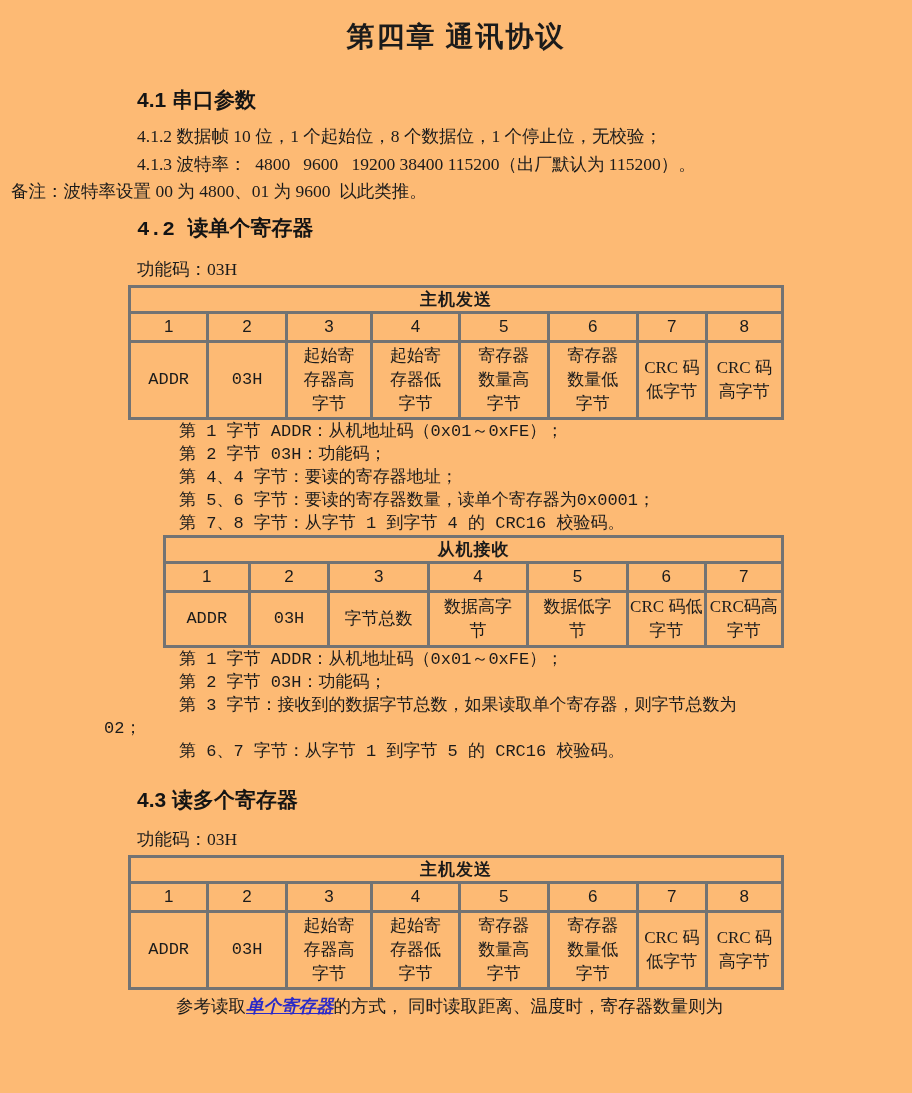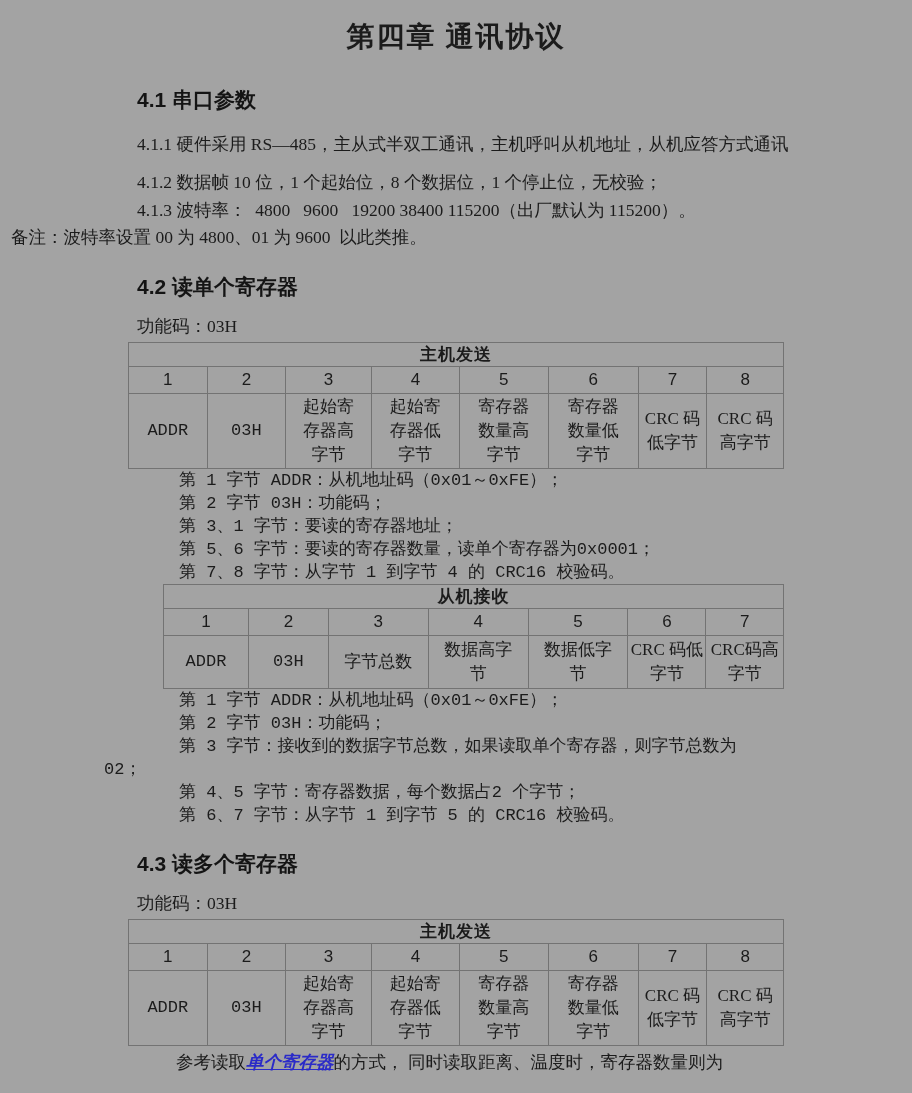--- a/index.html
+++ b/index.html
@@ -1,20 +1,20 @@
 <!DOCTYPE html>
 <html><head>
 <meta charset="utf-8">
 <style>
   html, body { margin: 0; padding: 0; background: #ffffff; }
   .page {
     position: relative;
     width: 912px;
     height: 1093px;
-    background: #a3a3a3;
+    background: #fdba74;
     color: #1b1b1b;
     font-family: "Liberation Serif", "DejaVu Serif", serif;
     overflow: hidden;
   }
   .doc-title {
     margin: 0;
     padding-top: 20px;
     text-align: center;
     font-size: 28px;
     line-height: 34px;
@@ -24,21 +24,21 @@
   }
   .sec-heading {
     margin: 0 0 0 137px;
     font-family: "Liberation Sans", "DejaVu Sans", sans-serif;
     font-size: 21px;
     line-height: 26px;
     font-weight: bold;
     color: #141414;
   }
   #h41 { margin-top: 33px; }
-  #h42 { margin-top: 23px; }
+  #h42 { margin-top: 12px; font-family: Liberation Mono, monospace; }
   #h43 { margin-top: 24px; }
   .body-p {
     margin: 0 120px 0 137px;
     font-size: 17.5px;
     line-height: 30px;
     white-space: pre-wrap;
   }
   .mt18 { margin-top: 16px; }
   .mt8  { margin-top: 8px; }
   .mt3  { margin-top: 0; line-height: 27px; }
@@ -49,21 +49,21 @@
     line-height: 24px;
   }
   table.proto {
     border-collapse: collapse;
     table-layout: fixed;
     text-align: center;
   }
   table.t8 { margin-left: 128px; width: 656px; }
   table.t7 { margin-left: 163px; width: 621px; }
   table.proto td {
-    border: 1px solid #737373;
+    border: 3px solid #737373;
     padding: 0;
     font-size: 17px;
     overflow: hidden;
   }
   tr.t-title td {
     height: 22px;
     font-weight: 600;
     letter-spacing: 1px;
   }
   tr.t-num td {
@@ -101,21 +101,20 @@
   }
 </style>
 </head>
 <body>
 
 <div class="page">
 
   <h1 class="doc-title">第四章 通讯协议</h1>
 
   <h2 class="sec-heading" id="h41">4.1 串口参数</h2>
-  <p class="body-p mt18">4.1.1 硬件采用 RS—485，主从式半双工通讯，主机呼叫从机地址，从机应答方式通讯</p>
   <p class="body-p mt8">4.1.2 数据帧 10 位，1 个起始位，8 个数据位，1 个停止位，无校验；</p>
   <p class="body-p mt3">4.1.3 波特率：  4800   9600   19200 38400 115200（出厂默认为 115200）。</p>
   <p class="body-p mt0">备注：波特率设置 00 为 4800、01 为 9600  以此类推。</p>
 
   <h2 class="sec-heading" id="h42">4.2 读单个寄存器</h2>
   <p class="func-code">功能码：03H</p>
 
   <table class="proto t8">
     <colgroup>
       <col style="width:12%">
@@ -160,21 +159,21 @@
 低字节</td>
       <td>CRC 码
 高字节</td>
     </tr>
   </tbody>
     </table>
 
   <div class="notes">
     <div class="note-line">第 1 字节 ADDR：从机地址码（0x01～0xFE）；</div>
     <div class="note-line">第 2 字节 03H：功能码；</div>
-    <div class="note-line">第 3、1 字节：要读的寄存器地址；</div>
+    <div class="note-line">第 4、4 字节：要读的寄存器地址；</div>
     <div class="note-line">第 5、6 字节：要读的寄存器数量，读单个寄存器为0x0001；</div>
     <div class="note-line">第 7、8 字节：从字节 1 到字节 4 的 CRC16 校验码。</div>
   </div>
 
   <table class="proto t7">
     <colgroup>
       <col style="width:13.7%">
         <col style="width:12.9%">
         <col style="width:16.1%">
         <col style="width:16.1%">
@@ -209,21 +208,20 @@
 字节</td>
     </tr>
   </tbody>
     </table>
 
   <div class="notes">
     <div class="note-line">第 1 字节 ADDR：从机地址码（0x01～0xFE）；</div>
     <div class="note-line">第 2 字节 03H：功能码；</div>
     <div class="note-line">第 3 字节：接收到的数据字节总数，如果读取单个寄存器，则字节总数为</div>
     <div class="note-line flush">02；</div>
-    <div class="note-line">第 4、5 字节：寄存器数据，每个数据占2 个字节；</div>
     <div class="note-line">第 6、7 字节：从字节 1 到字节 5 的 CRC16 校验码。</div>
   </div>
 
   <h2 class="sec-heading" id="h43">4.3 读多个寄存器</h2>
   <p class="func-code">功能码：03H</p>
 
   <table class="proto t8">
     <colgroup>
       <col style="width:12%">
         <col style="width:12%">

